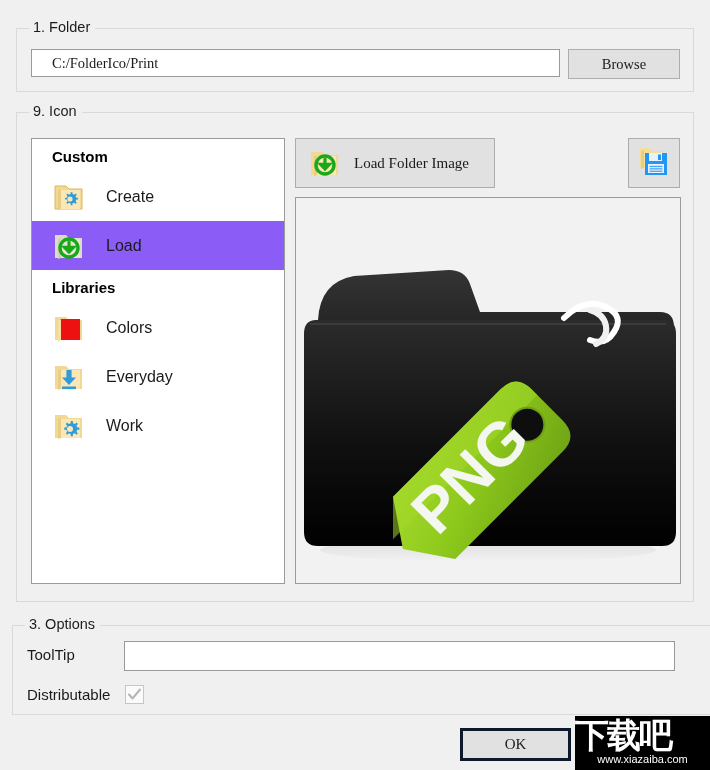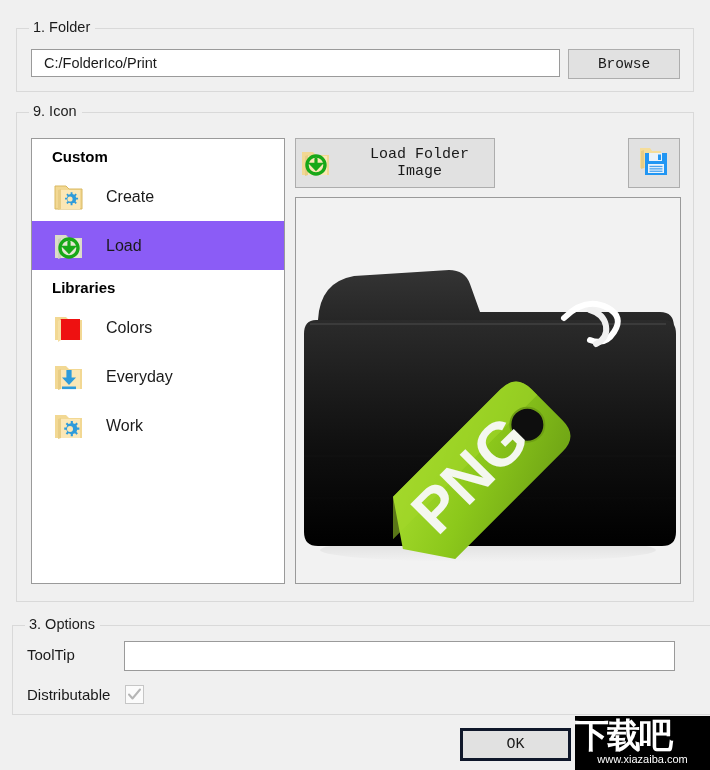--- a/index.html
+++ b/index.html
@@ -42,32 +42,32 @@
   
   .path-input {
     position: absolute;
     left: 14px;
     top: 20px;
     width: 529px;
     height: 28px;
     box-sizing: border-box;
     border: 1px solid #9a9a9a;
     background: #ffffff;
-    font-family: Liberation Sans, sans-serif;
+    font-family: Liberation Serif, serif;
     font-size: 14.5px;
     color: #1a1a1a;
-    padding: 0 12px;
+    padding: 0 20px;
     line-height: 26px;
     outline: none;
   }
   .btn {
     box-sizing: border-box;
     background: #e1e1e1;
     border: 1px solid #adadad;
-    font-family: Liberation Mono, monospace;
+    font-family: Liberation Serif, serif;
     font-size: 14.5px;
     color: #1a1a1a;
     text-align: center;
     cursor: default;
   }
   #browse-btn {
     position: absolute;
     left: 551px;
     top: 20px;
     width: 112px;
@@ -110,21 +110,21 @@
 
   
   #load-folder-btn {
     position: absolute;
     left: 278px;
     top: 25px;
     width: 200px;
     height: 50px;
     display: flex;
     align-items: center;
-    padding-left: 3px;
+    padding-left: 12px;
     box-sizing: border-box;
   }
   #load-folder-btn .lf-label {
     margin-left: 12px;
     font-size: 15px;
   }
   #save-btn {
     position: absolute;
     left: 611px;
     top: 25px;

